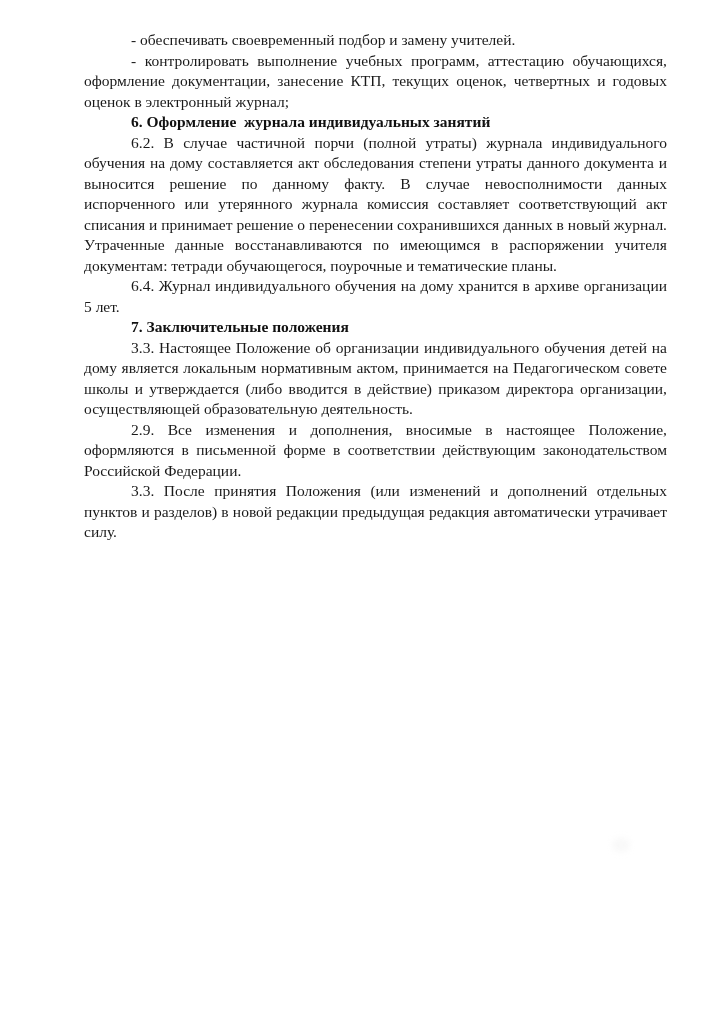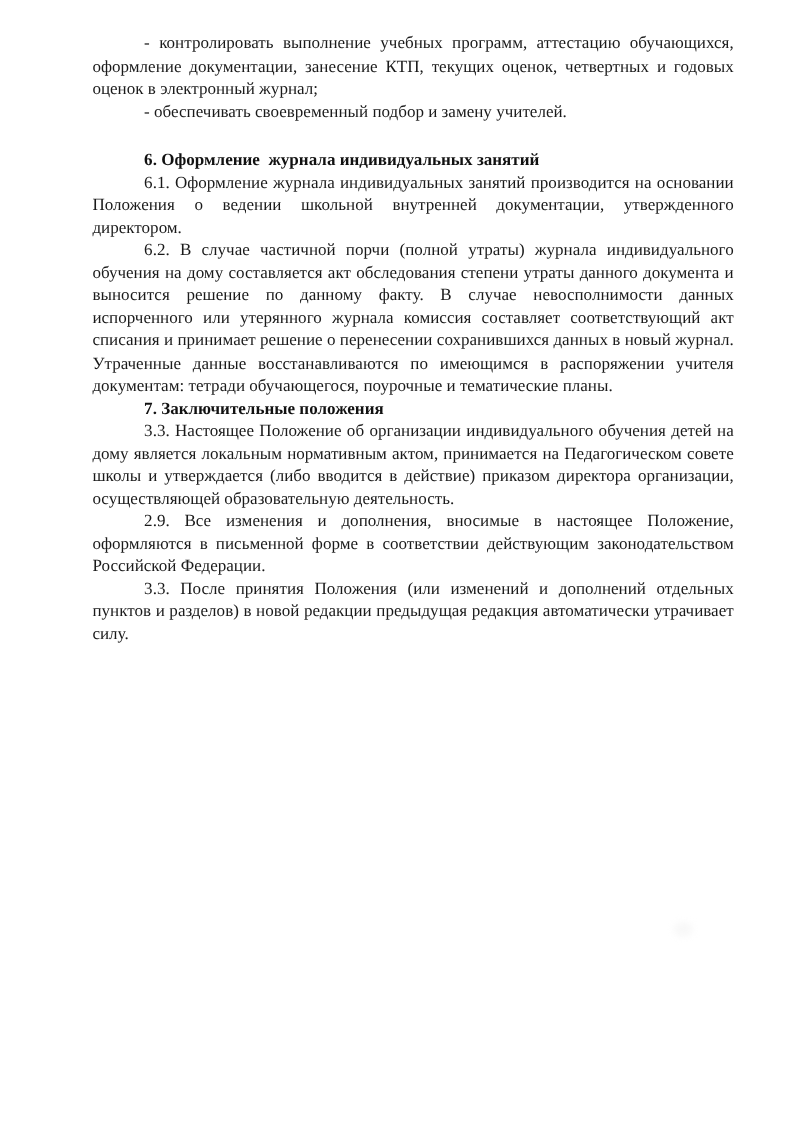--- a/index.html
+++ b/index.html
@@ -36,42 +36,42 @@
     margin: 0;
     font-size: 15.5px;
     line-height: 20.5px;
     font-weight: bold;
     text-align: left;
     text-indent: 47px;
     color: #111111;
     white-space: pre-wrap;
   }
   .space-before {
-    margin-top: 24px;
+    margin-top: 0;
   }
   .scan-artifact {
     position: absolute;
     left: 612px;
     top: 838px;
     width: 18px;
     height: 14px;
     background: #f8f8f8;
     border-radius: 50%;
     filter: blur(3px);
   }
 </style>
 </head>
 <body>
 
 <div class="page">
   <div class="content">
+    <p class="para">- обеспечивать своевременный подбор и замену учителей.</p>
     <p class="para">- контролировать выполнение учебных программ, аттестацию обучающихся, оформление документации, занесение КТП, текущих оценок, четвертных и годовых оценок в электронный журнал;</p>
-    <p class="para">- обеспечивать своевременный подбор и замену учителей.</p>
     <p class="heading space-before">6. Оформление  журнала индивидуальных занятий</p>
-    <p class="para">6.1. Оформление журнала индивидуальных занятий производится на основании Положения о ведении школьной внутренней документации, утвержденного директором.</p>
     <p class="para">6.2. В случае частичной порчи (полной утраты) журнала индивидуального обучения на дому составляется акт обследования степени утраты данного документа и выносится решение по данному факту. В случае невосполнимости данных испорченного или утерянного журнала комиссия составляет соответствующий акт списания и принимает решение о перенесении сохранившихся данных в новый журнал. Утраченные данные восстанавливаются по имеющимся в распоряжении учителя документам: тетради обучающегося, поурочные и тематические планы.</p>
+    <p class="para">6.4. Журнал индивидуального обучения на дому хранится в архиве организации 5 лет.</p>
     <p class="heading">7. Заключительные положения</p>
     <p class="para">3.3. Настоящее Положение об организации индивидуального обучения детей на дому является локальным нормативным актом, принимается на Педагогическом совете школы и утверждается (либо вводится в действие) приказом директора организации, осуществляющей образовательную деятельность.</p>
     <p class="para">2.9. Все изменения и дополнения, вносимые в настоящее Положение, оформляются в письменной форме в соответствии действующим законодательством Российской Федерации.</p>
     <p class="para">3.3. После принятия Положения (или изменений и дополнений отдельных пунктов и разделов) в новой редакции предыдущая редакция автоматически утрачивает силу.</p>
   </div>
   <div class="scan-artifact"></div>
 </div>
 
 </body></html>

